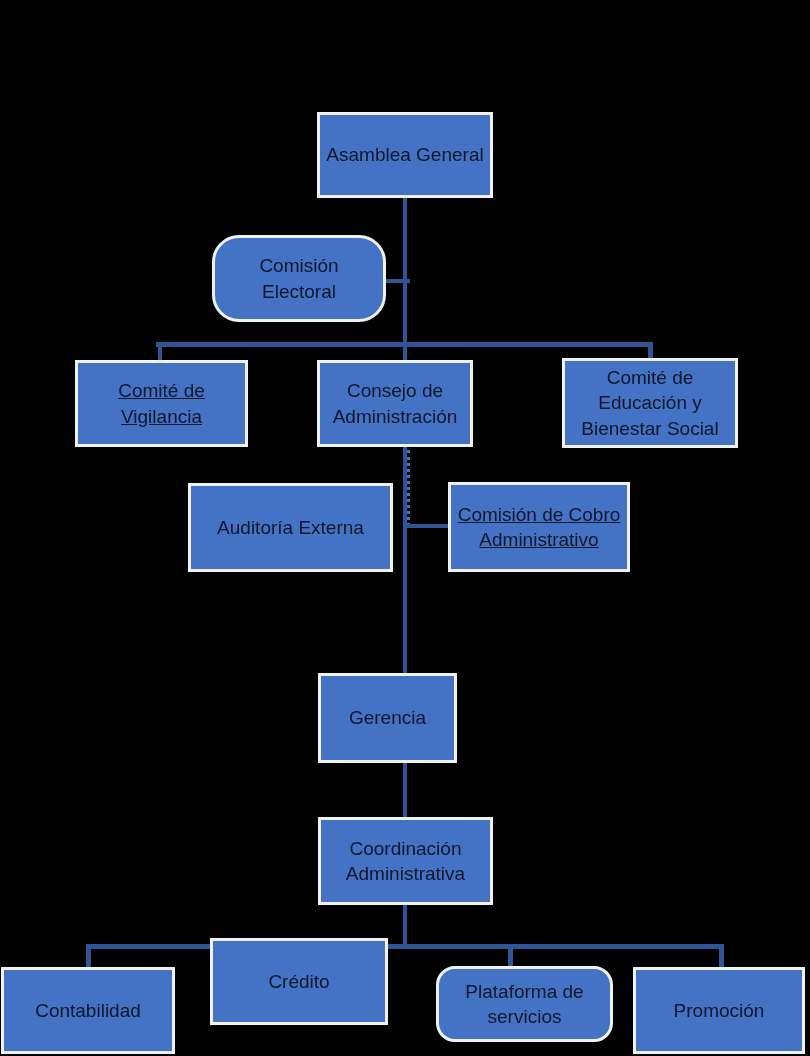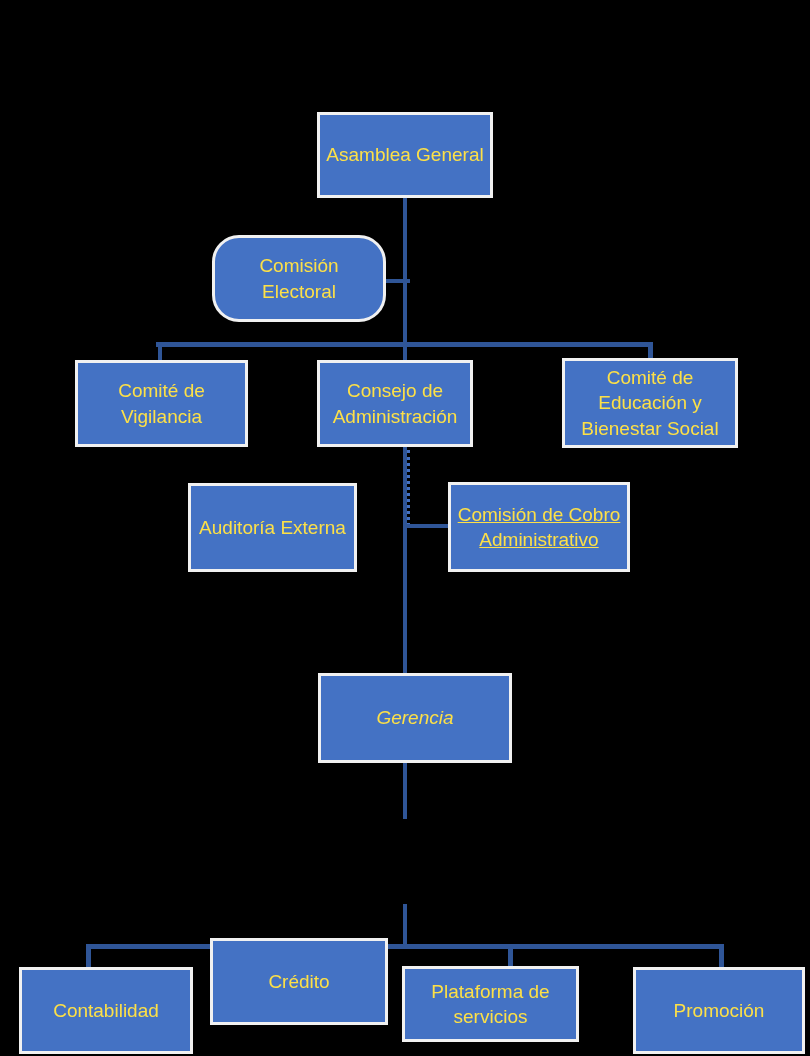--- a/index.html
+++ b/index.html
@@ -13,46 +13,46 @@
     height: 1056px;
     background: #000000;
     overflow: hidden;
     font-family: "Liberation Sans", "DejaVu Sans", sans-serif;
   }
   .node {
     position: absolute;
     box-sizing: border-box;
     background: #4472C4;
     border: 3px solid #F1F1F1;
-    color: #fde047;
+    color: #0f172a;
     display: flex;
     align-items: center;
     justify-content: center;
     text-align: center;
     font-size: 19px;
     line-height: 1.32;
     padding: 2px 6px;
   }
   .connector {
     position: absolute;
     background: #2F5597;
   }
   
   .n-asamblea      { left:317px; top:112px; width:176px; height:86px; }
   .n-electoral     { left:212px; top:235px; width:174px; height:87px;border-radius:27px; }
-  .n-vigilancia    { left:75px;  top:360px; width:173px; height:87px; }
+  .n-vigilancia    { left:75px;  top:360px; width:173px; height:87px;text-decoration:underline; }
   .n-consejo       { left:317px; top:360px; width:156px; height:87px; }
   .n-educacion     { left:562px; top:358px; width:176px; height:90px; }
-  .n-auditoria     { left:188px; top:483px; width:169px; height:89px; }
+  .n-auditoria     { left:188px; top:483px; width:205px; height:89px; }
   .n-cobro         { left:448px; top:482px; width:182px; height:90px;text-decoration:underline; }
-  .n-gerencia      { left:318px; top:673px; width:194px; height:90px;font-style:italic; }
+  .n-gerencia      { left:318px; top:673px; width:139px; height:90px; }
   .n-coordinacion  { left:318px; top:817px; width:175px; height:88px; }
-  .n-contabilidad  { left:19px;   top:967px; width:174px; height:87px; }
+  .n-contabilidad  { left:1px;   top:967px; width:174px; height:87px; }
   .n-credito       { left:210px; top:938px; width:178px; height:87px; }
-  .n-plataforma    { left:402px; top:966px; width:177px; height:76px; }
+  .n-plataforma    { left:436px; top:966px; width:177px; height:76px;border-radius:19px; }
   .n-promocion     { left:633px; top:967px; width:172px; height:87px; }
   
   .c-v-top             { left:403px; top:197px; width:4px;   height:149px; }
   .c-stub-electoral    { left:385px; top:279px; width:25px;  height:4px; }
   .c-h-top             { left:156px; top:342px; width:497px; height:5px; }
   .c-drop-vigilancia   { left:158px; top:342px; width:4px;   height:20px; }
   .c-drop-consejo      { left:403px; top:342px; width:4px;   height:20px; }
   .c-drop-educacion    { left:648px; top:342px; width:5px;   height:18px; }
   .c-v-consejo-ger     { left:403px; top:446px; width:4px;   height:229px; }
   .c-dotted-cobro      { left:407px; top:450px; width:0;     height:76px;
@@ -105,20 +105,23 @@
   </div>
   <div class="node n-auditoria">
     <span>Auditoría Externa</span>
   </div>
   <div class="node n-cobro">
     <span>Comisión de Cobro Administrativo</span>
   </div>
   <div class="node n-gerencia">
     <span>Gerencia</span>
   </div>
+  <div class="node n-coordinacion">
+    <span>Coordinación Administrativa</span>
+  </div>
   <div class="node n-contabilidad">
     <span>Contabilidad</span>
   </div>
   <div class="node n-credito">
     <span>Crédito</span>
   </div>
   <div class="node n-plataforma">
     <span>Plataforma de servicios</span>
   </div>
   <div class="node n-promocion">

